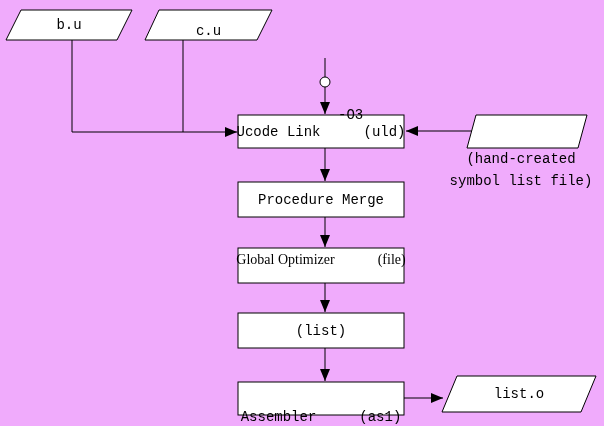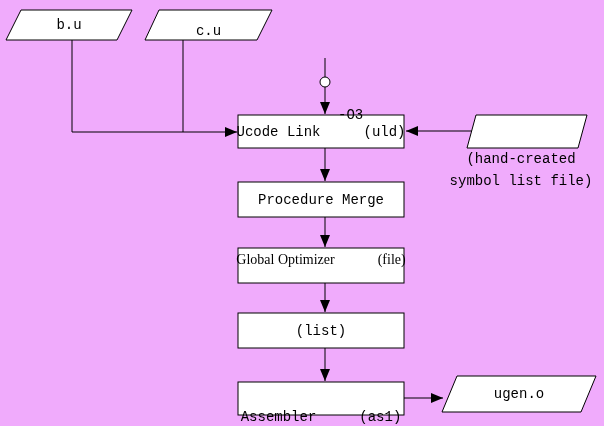--- a/index.html
+++ b/index.html
@@ -120,15 +120,15 @@
   <div class="label stage-label" style="left:238px; top:382px; width:166px; height:33px;margin-top:18px;">
     <span>Assembler</span>
     <span>(as1)</span>
   </div>
 
 
   <div class="label centered" style="left:421px; top:151px; width:200px; height:16px;">(hand-created</div>
 
   <div class="label centered" style="left:421px; top:173px; width:200px; height:16px;">symbol list file)</div>
 
-  <div class="label centered" style="left:442px; top:376px; width:154px; height:36px;">ugen.o</div>
+  <div class="label centered" style="left:442px; top:376px; width:154px; height:36px;">list.o</div>
 
 </div>
 
 </body></html>

